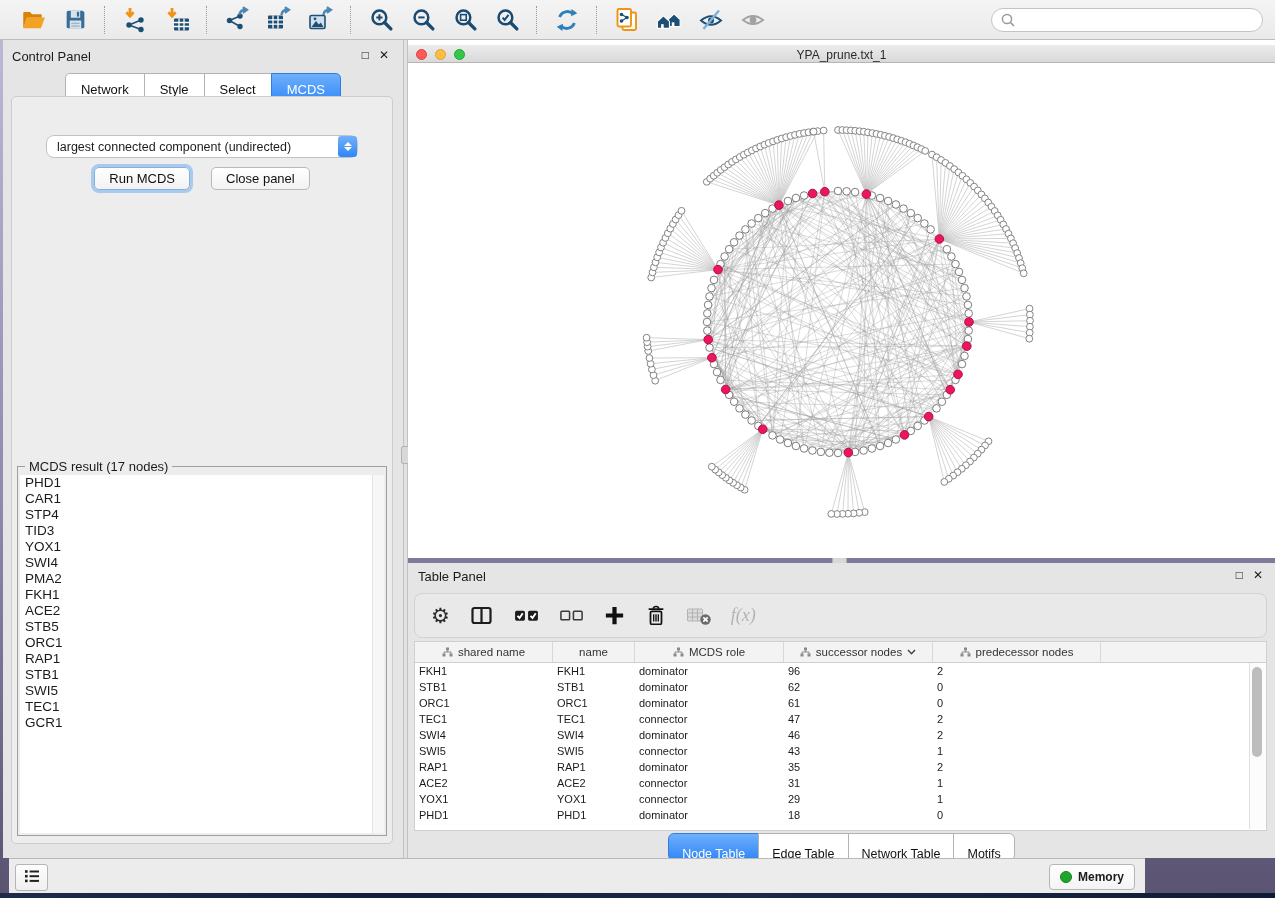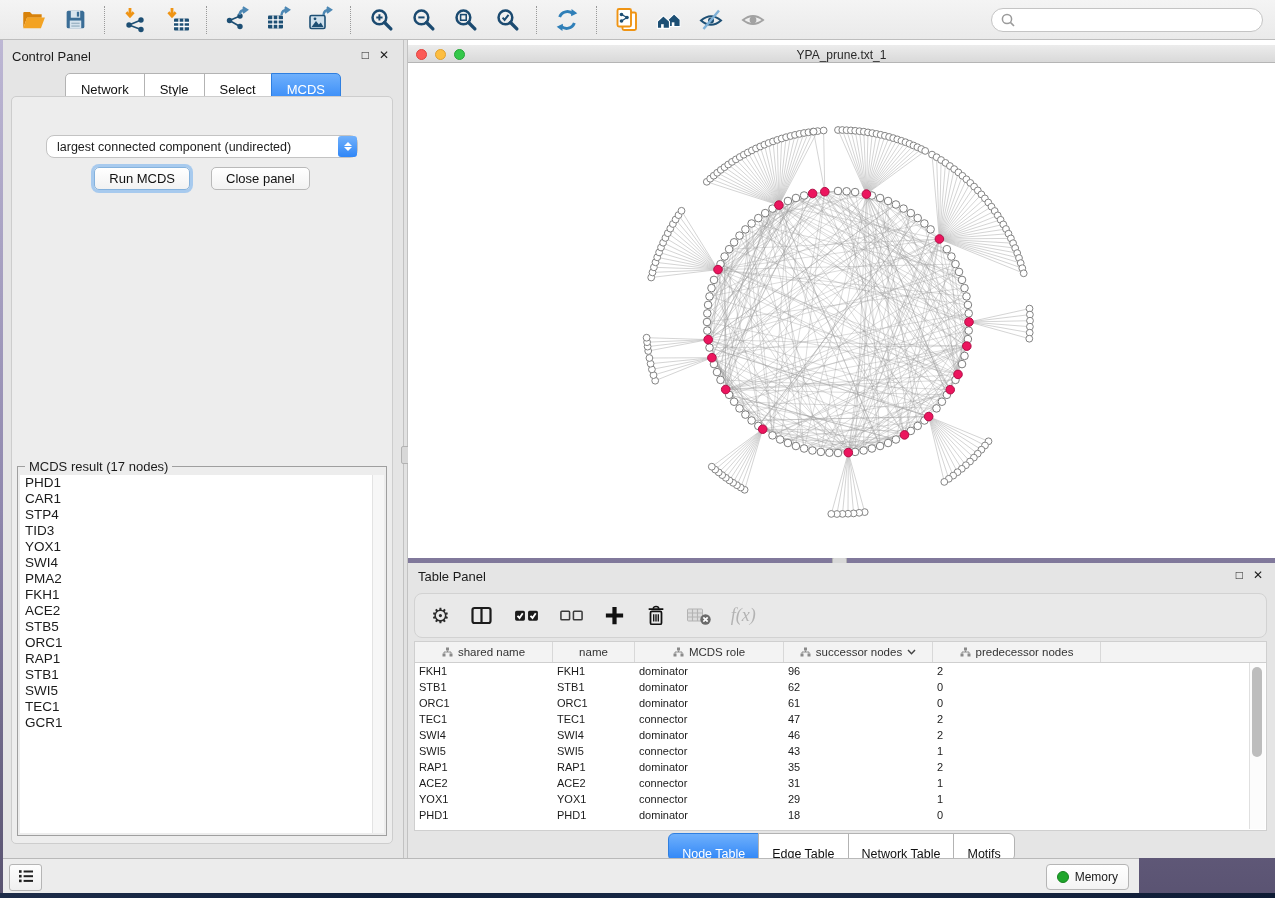--- a/index.html
+++ b/index.html
@@ -90,22 +90,22 @@
   .tr{display:flex;height:16px;align-items:center;}
   .td{font-size:11px;box-sizing:border-box;padding:0 4px;white-space:nowrap;overflow:hidden;}
   .td.num{text-align:left;}
   .tscroll{position:absolute;right:1px;top:21px;bottom:1px;width:15px;background:#fcfcfc;border-left:1px solid #e0e0e0;}
   .tscroll .thumb2{position:absolute;left:2px;top:4px;width:10px;height:90px;background:#bdbdbd;border-radius:6px;}
   .tp-tabs{position:absolute;left:0;top:270px;width:100%;display:flex;justify-content:center;}
   .seg.small{font-size:12.5px;padding:13px 13px;height:21px;border-radius:0;}
   .seg.small:first-child{border-radius:6px 0 0 6px;}
   .seg.small:last-child{border-radius:0 6px 6px 0;}
   
-  .statusbar{position:absolute;left:3px;top:858px;width:1136px;height:35px;background:#ececec;
-    border-top:1px solid #b9b9b9;box-sizing:border-box;}
+  .statusbar{position:absolute;left:9px;top:858px;width:1136px;height:35px;background:#ececec;
+    border-top:1px solid #b9b9b9;box-sizing:border-box;font-weight:bold;}
   .task-btn{position:absolute;left:6px;top:5px;width:31px;height:25px;background:linear-gradient(#fdfdfd,#f0f0f0);
     border:1px solid #b5b5b5;border-radius:3px;display:flex;align-items:center;justify-content:center;cursor:pointer;}
   .mem-btn{position:absolute;right:10px;top:5px;height:24px;background:linear-gradient(#ffffff,#f4f4f4);
     border:1px solid #b5b5b5;border-radius:4px;display:flex;align-items:center;gap:6px;padding:0 10px;font-size:12px;cursor:pointer;}
   .mem-dot{width:10px;height:10px;border-radius:50%;background:#1ea62b;border:1px solid #168220;}
 </style>
 </head>
 <body>
 
 <div id="screen">

